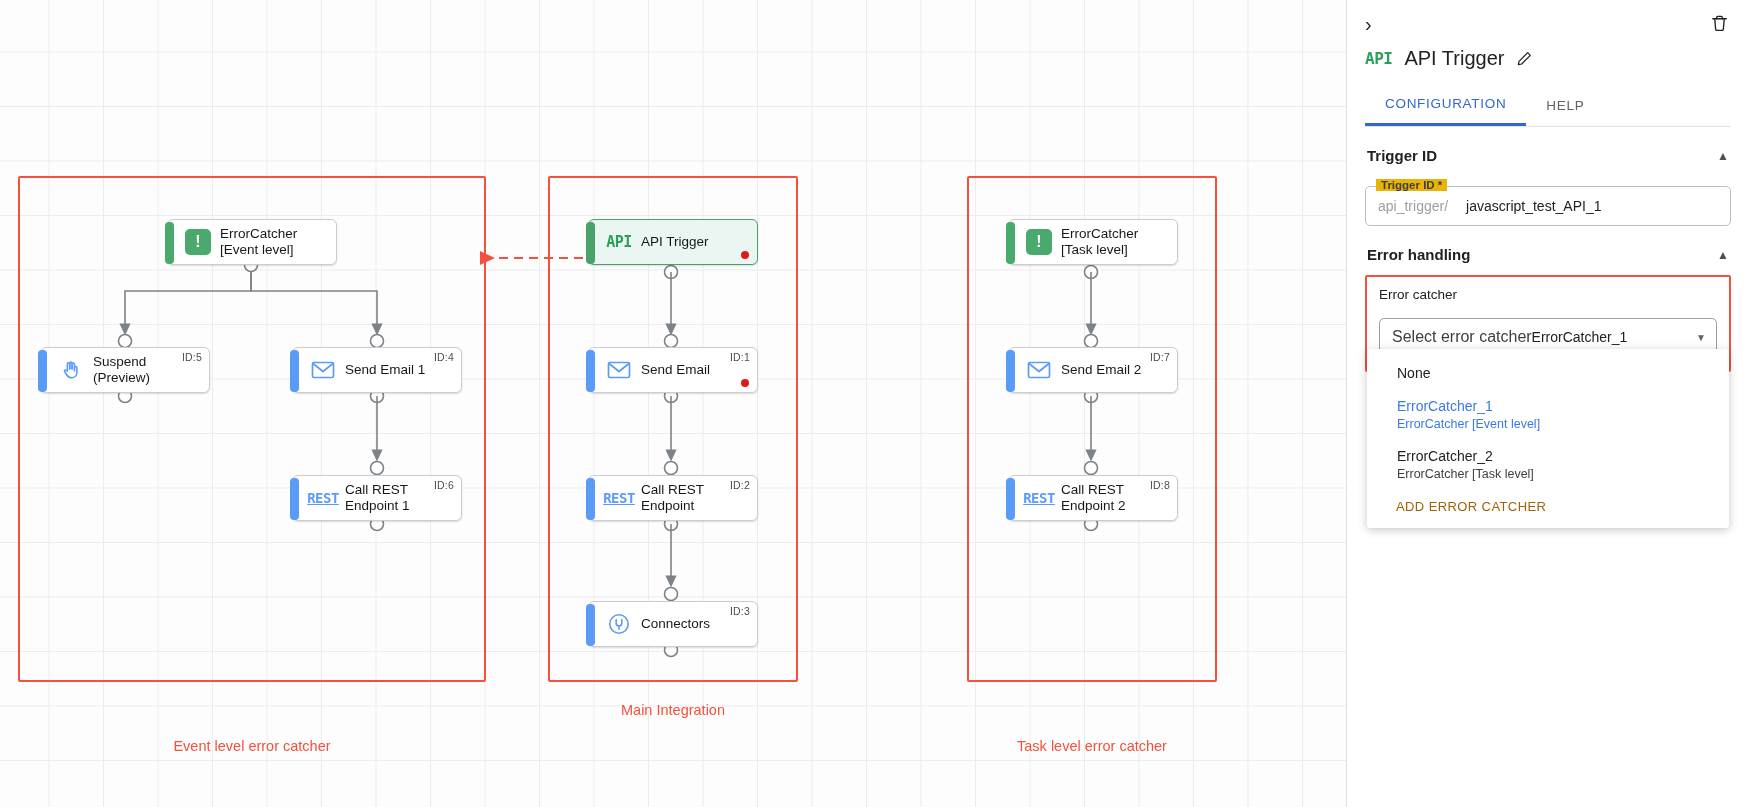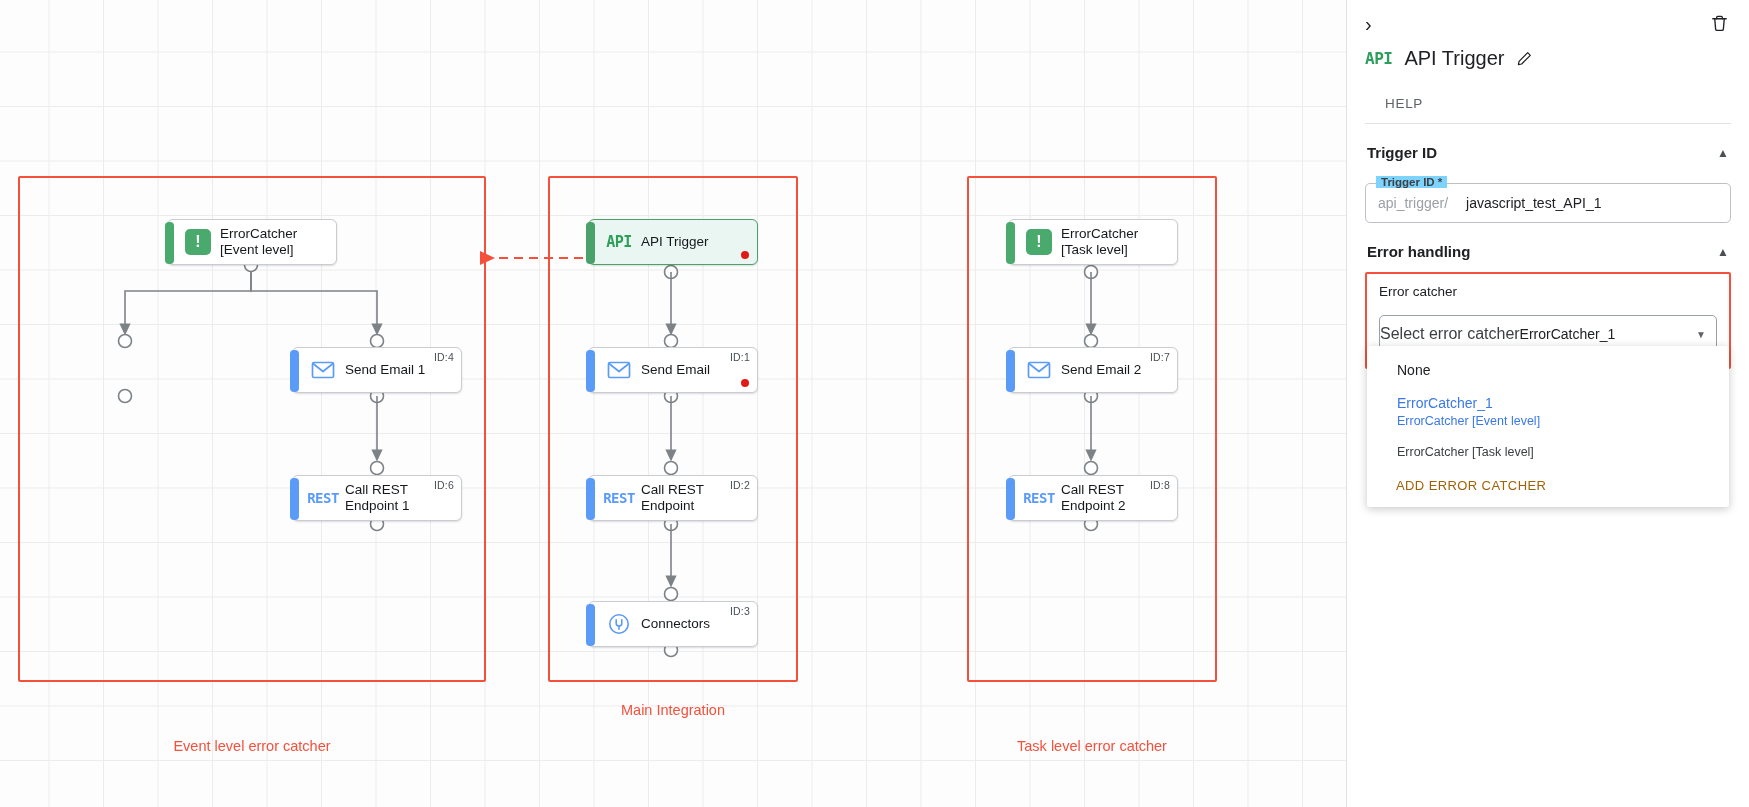--- a/index.html
+++ b/index.html
@@ -72,21 +72,21 @@
     position: absolute; top: 3px; right: 7px;
     font-size: 10.5px; color: #4a4f56; letter-spacing: .2px;
   }
   .node .errdot {
     position: absolute; bottom: 5px; right: 8px;
     width: 8px; height: 8px; border-radius: 50%;
     background: #e01b17;
   }
 
   .api-mark { font-family: "DejaVu Sans Mono", monospace; font-weight: 700; font-size: 15px; color: #2e9e5b; letter-spacing: -.5px; }
-  .rest-mark { font-family: "DejaVu Sans Mono", monospace; font-weight: 700; font-size: 14px; color: #5b9bf8; letter-spacing: -.5px; }
+  .rest-mark { font-family: "DejaVu Sans Mono", monospace; font-weight: 700; font-size: 14px; color: #5b9bf8; letter-spacing: -.5px; text-decoration: underline; }
 
   .excl-box {
     width: 26px; height: 26px; border-radius: 5px; background: #4aa96c;
     display: flex; align-items: center; justify-content: center;
     color: #fff; font-size: 16px; font-weight: 700; line-height: 1;
   }
 
   
   #panel {
     position: relative;
@@ -128,39 +128,39 @@
   .chev { color: #4b4f55; font-size: 12px; line-height: 1; }
 
   .field {
     position: relative; margin-top: 18px;
     border: 1px solid #bdc1c6; border-radius: 5px;
     height: 40px; display: flex; align-items: center; padding: 0 12px;
     background: #fff;
   }
   .field .flabel {
     position: absolute; top: -8px; left: 10px;
-    background: #7dd3fc; padding: 0 5px;
+    background: #eab308; padding: 0 5px;
     font-size: 11.5px; color: #3c4043; font-weight: 700;
   }
   .prefix { font-size: 14px; color: #9aa0a6; }
   .fvalue { font-size: 14px; color: #202124; margin-left: 18px; }
 
   .err-wrap {
     margin-top: 8px;
     border: 2.5px solid #f4503c;
     border-radius: 2px;
     padding: 10px 12px 14px 12px;
     position: relative;
   }
   .err-title { font-size: 13.5px; color: #202124; }
   .select-field {
     position: relative; margin-top: 16px;
     border: 1px solid #9aa0a6; border-radius: 5px;
     height: 38px; display: flex; align-items: center;
-    padding: 0 0; background: #fff;
+    padding: 0 12px; background: #fff;
   }
   .select-field .flabel { font-weight: 400; color: #3c4043; }
   .sel-value { font-size: 14px; color: #202124; }
   .sel-arrow { position: absolute; right: 10px; color: #5f6368; font-size: 10px; }
 
   .dropdown {
     position: absolute; left: 0; right: 0; top: 72px;
     background: #fff;
     box-shadow: 0 2px 10px rgba(0,0,0,.22);
     border-radius: 3px;
@@ -239,20 +239,34 @@
 
     <div class="node is-catcher" style="left:167px; top:219px; width:170px;">
       <div class="accent"></div>
       <div class="glyph">
         <div class="excl-box">!</div>
       </div>
       <div class="nlabel">ErrorCatcher
 [Event level]</div>
     </div>
 
+    <div class="node" style="left:40px; top:347px; width:170px;">
+      <div class="accent"></div>
+      <div class="glyph">
+        <svg width="22" height="22" viewBox="0 0 24 24" fill="none" stroke="#5b9bf8" stroke-width="1.7" stroke-linecap="round" stroke-linejoin="round">
+          <path d="M8 12V5.5a1.3 1.3 0 0 1 2.6 0V11"></path>
+          <path d="M10.6 11V4.6a1.3 1.3 0 0 1 2.6 0V11"></path>
+          <path d="M13.2 11V5.6a1.3 1.3 0 0 1 2.6 0V13"></path>
+          <path d="M15.8 9.5a1.3 1.3 0 0 1 2.6 0v5.2c0 3.4-2.3 5.8-5.6 5.8-3 0-4.4-1.3-5.6-3.3L5 13.6c-.5-.9.5-2 1.5-1.5l1.5 1.1"></path>
+        </svg>
+      </div>
+      <div class="nlabel">Suspend
+(Preview)</div>
+      <div class="idtag">ID:5</div>
+    </div>
 
     <div class="node" style="left:292px; top:347px; width:170px;">
       <div class="accent"></div>
       <div class="glyph">
         <svg width="24" height="20" viewBox="0 0 24 20" fill="none" stroke="#5b9bf8" stroke-width="1.7" stroke-linejoin="round">
           <rect x="1.5" y="2.5" width="21" height="15" rx="1.5"></rect>
           <path d="M2 3.5 L12 11.5 L22 3.5"></path>
         </svg>
       </div>
       <div class="nlabel">Send Email 1</div>
@@ -364,20 +378,21 @@
         <span class="api-mark" style="font-size:16px;">API</span>
         <span class="panel-title">API Trigger</span>
         <button class="edit-btn">
           <svg width="17" height="17" viewBox="0 0 24 24" fill="none" stroke="#202124" stroke-width="1.7" stroke-linecap="round" stroke-linejoin="round">
             <path d="M16.5 3.8l3.7 3.7L8 19.8l-4.6.9.9-4.6z"></path>
           </svg>
         </button>
       </div>
 
       <div class="tabs">
+        <button class="tab active">CONFIGURATION</button>
         <button class="tab">HELP</button>
       </div>
     </div>
 
     <div class="panel-body">
 
       <div class="section-head">
         <span class="stitle">Trigger ID</span>
         <span class="chev">▲</span>
       </div>
@@ -404,20 +419,21 @@
 
         <div class="dropdown">
           <div class="dd-item">
             <div class="dd-primary">None</div>
           </div>
           <div class="dd-item selected">
             <div class="dd-primary">ErrorCatcher_1</div>
             <div class="dd-secondary">ErrorCatcher [Event level]</div>
           </div>
           <div class="dd-item">
+            <div class="dd-primary">ErrorCatcher_2</div>
             <div class="dd-secondary">ErrorCatcher [Task level]</div>
           </div>
           <div class="dd-action">ADD ERROR CATCHER</div>
         </div>
       </div>
 
     </div>
   </div>
 
 </div>

